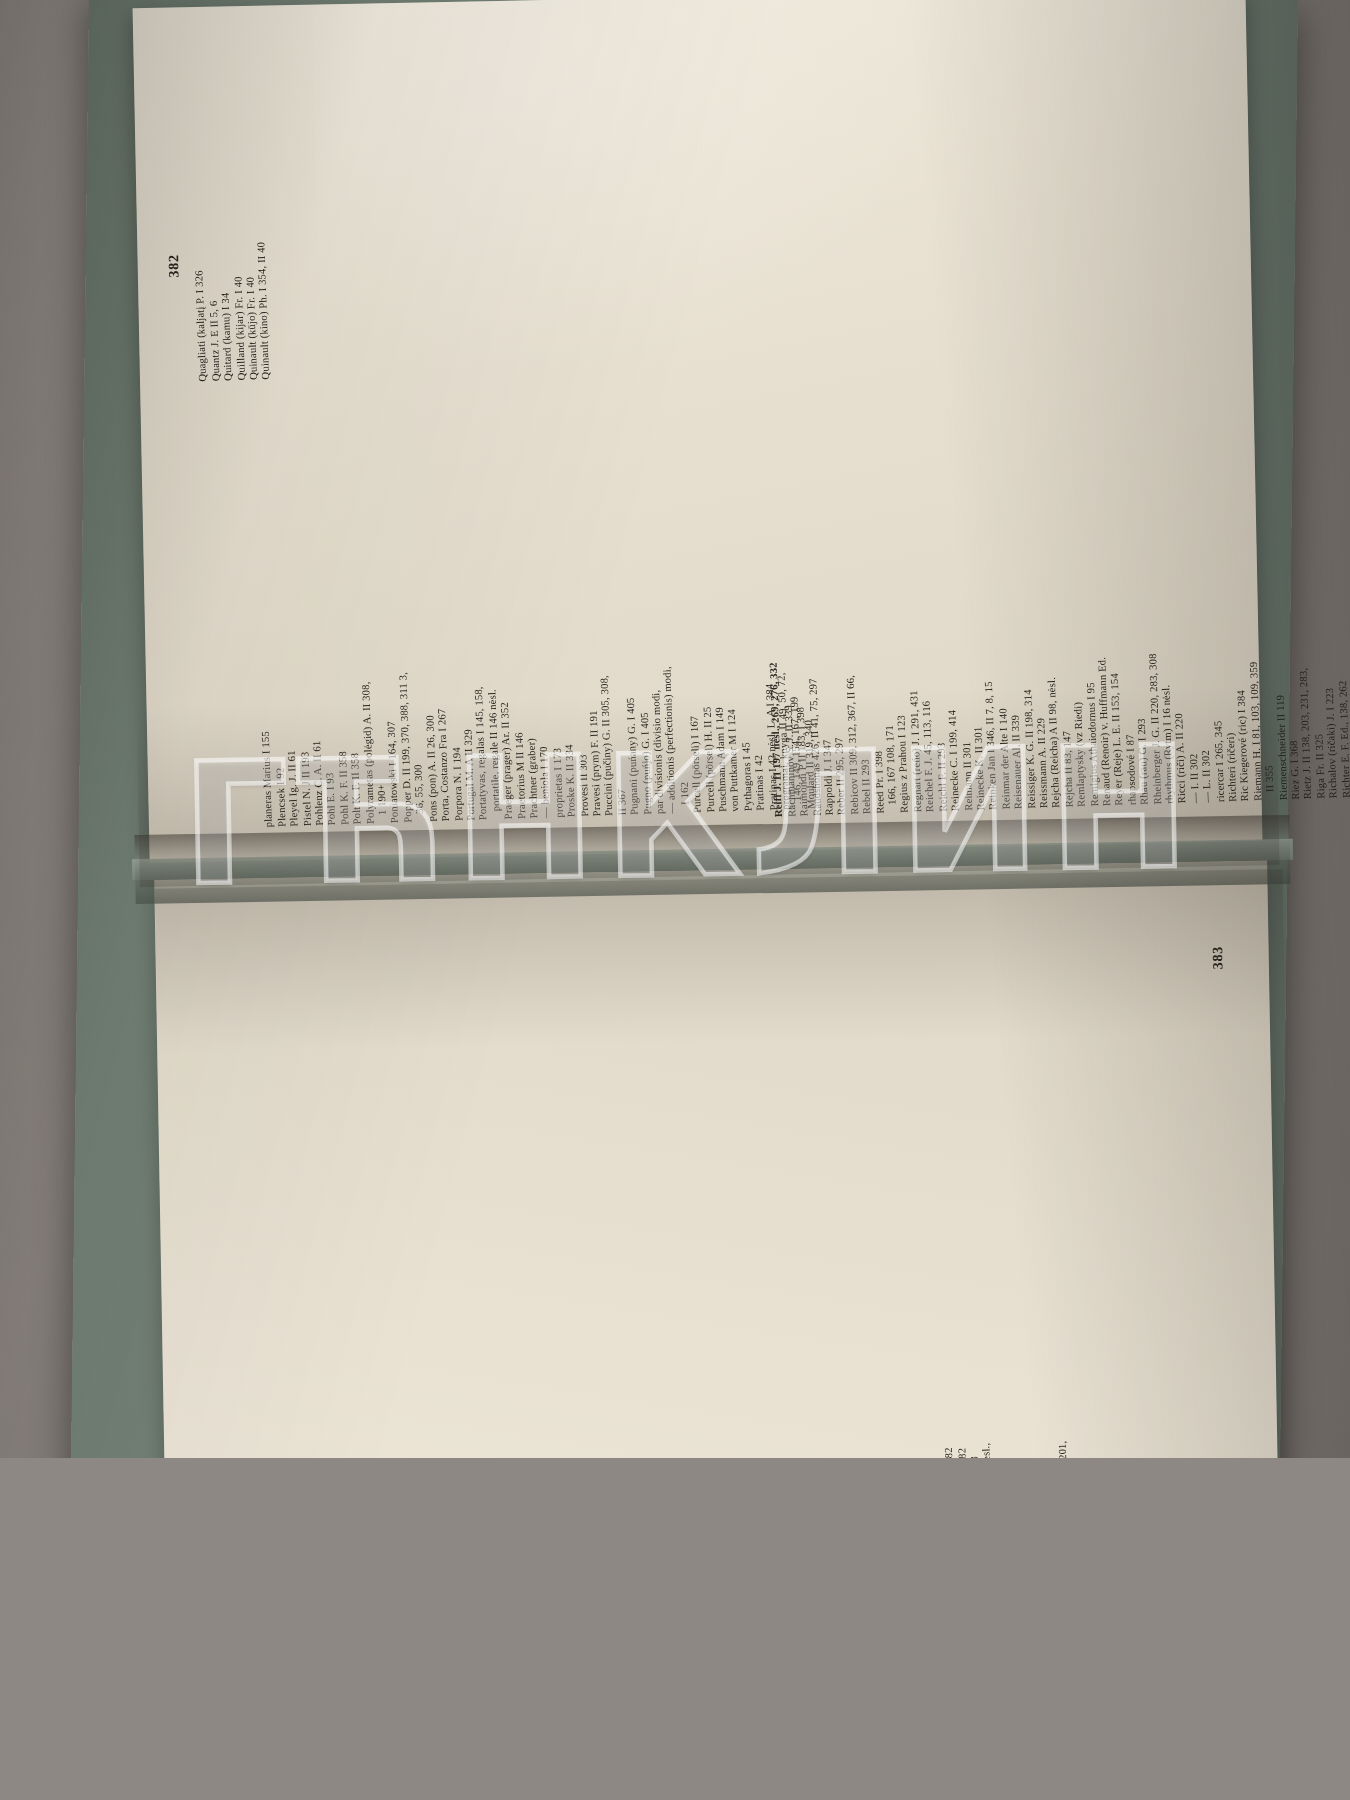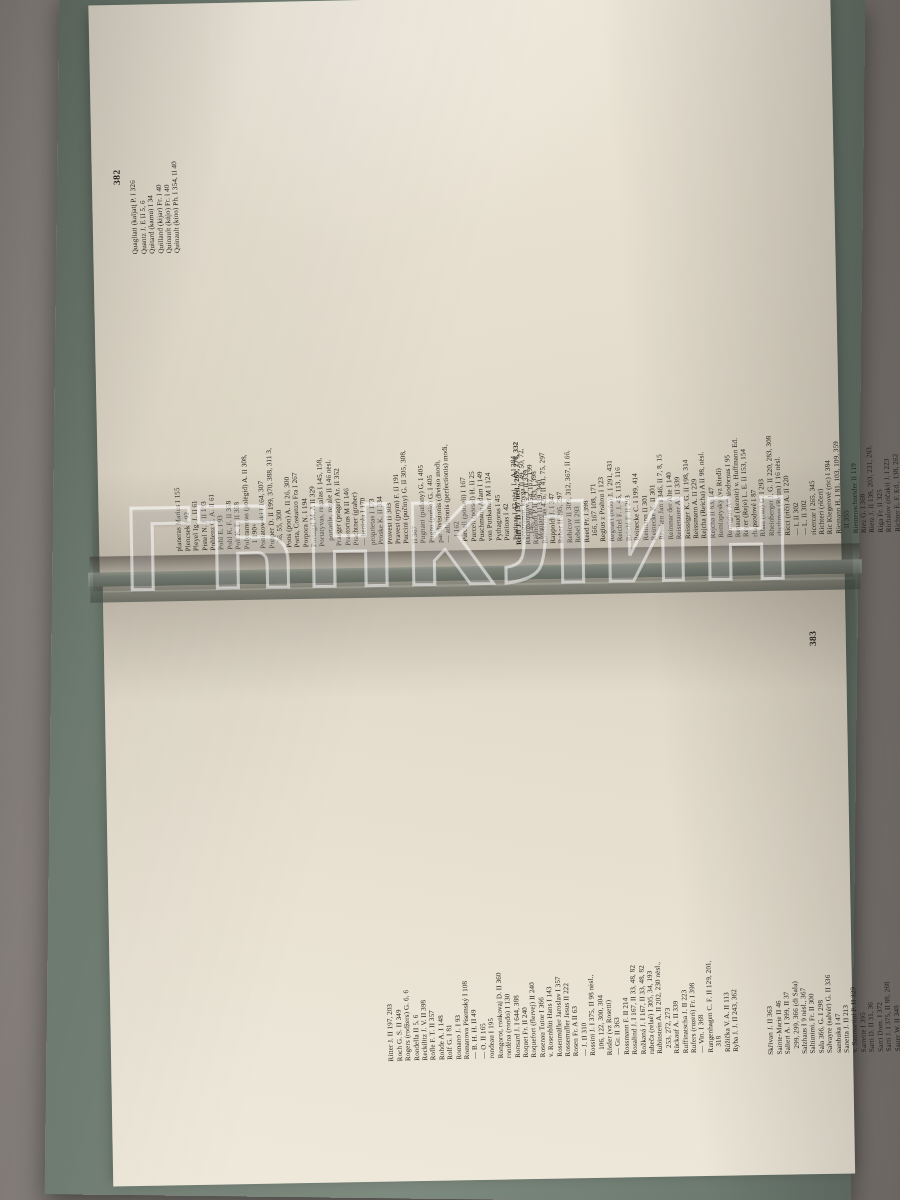--- a/index.html
+++ b/index.html
@@ -3,21 +3,21 @@
 <meta charset="utf-8">
 <style>
   html, body {
     margin: 0;
     padding: 0;
     background: #8d8884;
   }
   #page {
     position: relative;
     width: 900px;
-    height: 1200px;
+    height: 972px;
     overflow: hidden;
     background: #918b86;
     font-family: "Liberation Serif", serif;
   }
   
   .desk {
     position: absolute;
     inset: 0;
     background:
       radial-gradient(ellipse at 18% 8%, #a09a95 0%, #8d8782 45%, #7e7874 100%);

